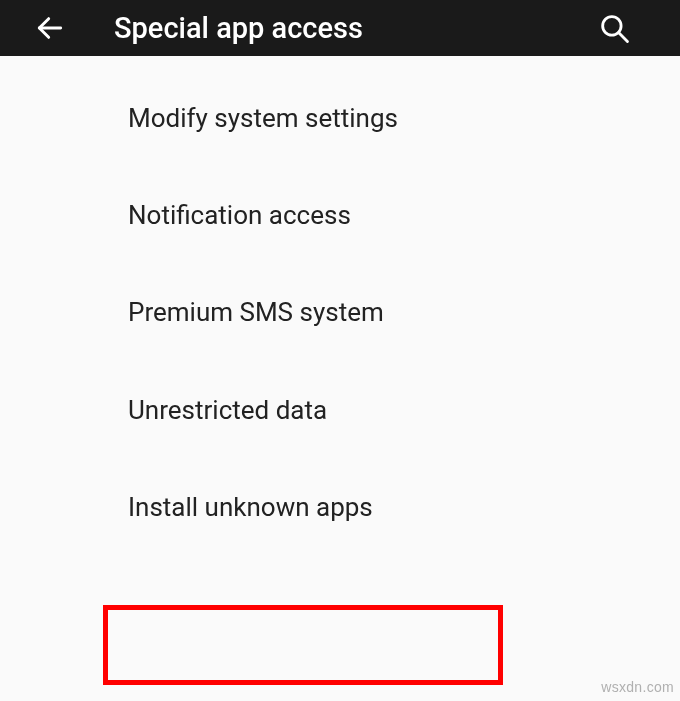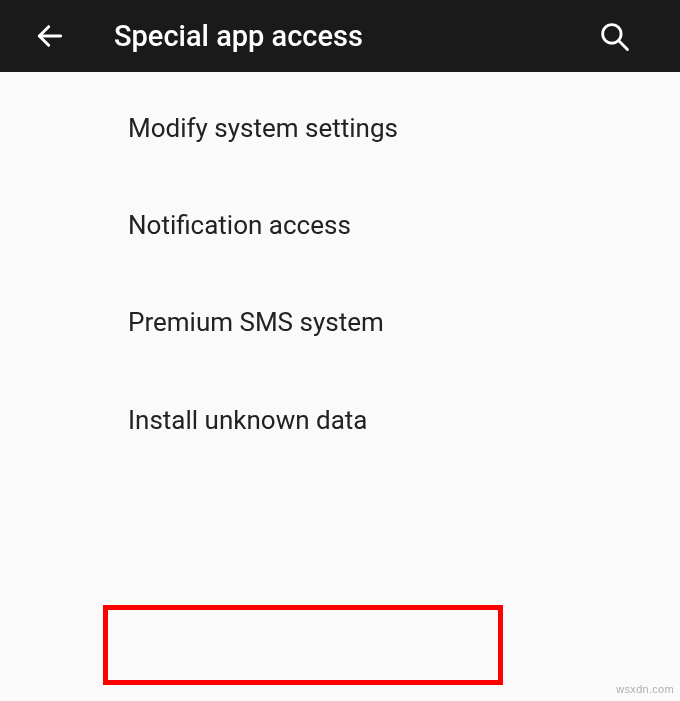--- a/index.html
+++ b/index.html
@@ -10,21 +10,21 @@
     body {
       font-family: Roboto, -apple-system, BlinkMacSystemFont, "Segoe UI", Arial, sans-serif;
       width: 680px;
       height: 701px;
       background: #fafafa;
       overflow: hidden;
       position: relative;
     }
     .appbar {
       width: 100%;
-      height: 72px;
+      height: 56px;
       background: #1a1a1a;
       color: #ffffff;
       display: flex;
       align-items: center;
       padding: 0 36px 0 28px;
     }
     .back-btn {
       width: 44px;
       height: 44px;
       display: flex;
@@ -50,21 +50,21 @@
       align-items: center;
       justify-content: center;
       cursor: pointer;
       margin-right: 8px;
     }
     .search-btn svg {
       width: 34px;
       height: 34px;
     }
     .list {
-      padding-top: 8px;
+      padding-top: 14px;
     }
     .list-item {
       padding: 33px 0 33px 128px;
       font-size: 26px;
       color: #222;
       font-weight: 400;
       cursor: pointer;
       line-height: 1.2;
     }
     .highlight-box {
@@ -73,21 +73,21 @@
       top: 605px;
       width: 400px;
       height: 80px;
       border: 5px solid #ff0000;
       pointer-events: none;
     }
     .watermark {
       position: absolute;
       bottom: 6px;
       right: 6px;
-      font-size: 11px;
+      font-size: 14px;
       color: #b0b0b0;
       font-family: Arial, sans-serif;
       letter-spacing: 0.3px;
     }
   </style>
 </head>
 <body>
 
 <div class="appbar">
   <div class="back-btn">
@@ -109,19 +109,22 @@
   <div class="list-item">
     <span>Modify system settings</span>
   </div>
   <div class="list-item">
     <span>Notification access</span>
   </div>
   <div class="list-item">
     <span>Premium SMS system</span>
   </div>
   <div class="list-item">
-    <span>Install unknown data</span>
+    <span>Unrestricted data</span>
+  </div>
+  <div class="list-item">
+    <span>Install unknown apps</span>
   </div>
 </div>
 
 <div class="highlight-box"></div>
 
 <div class="watermark">wsxdn.com</div>
 
 </body></html>

